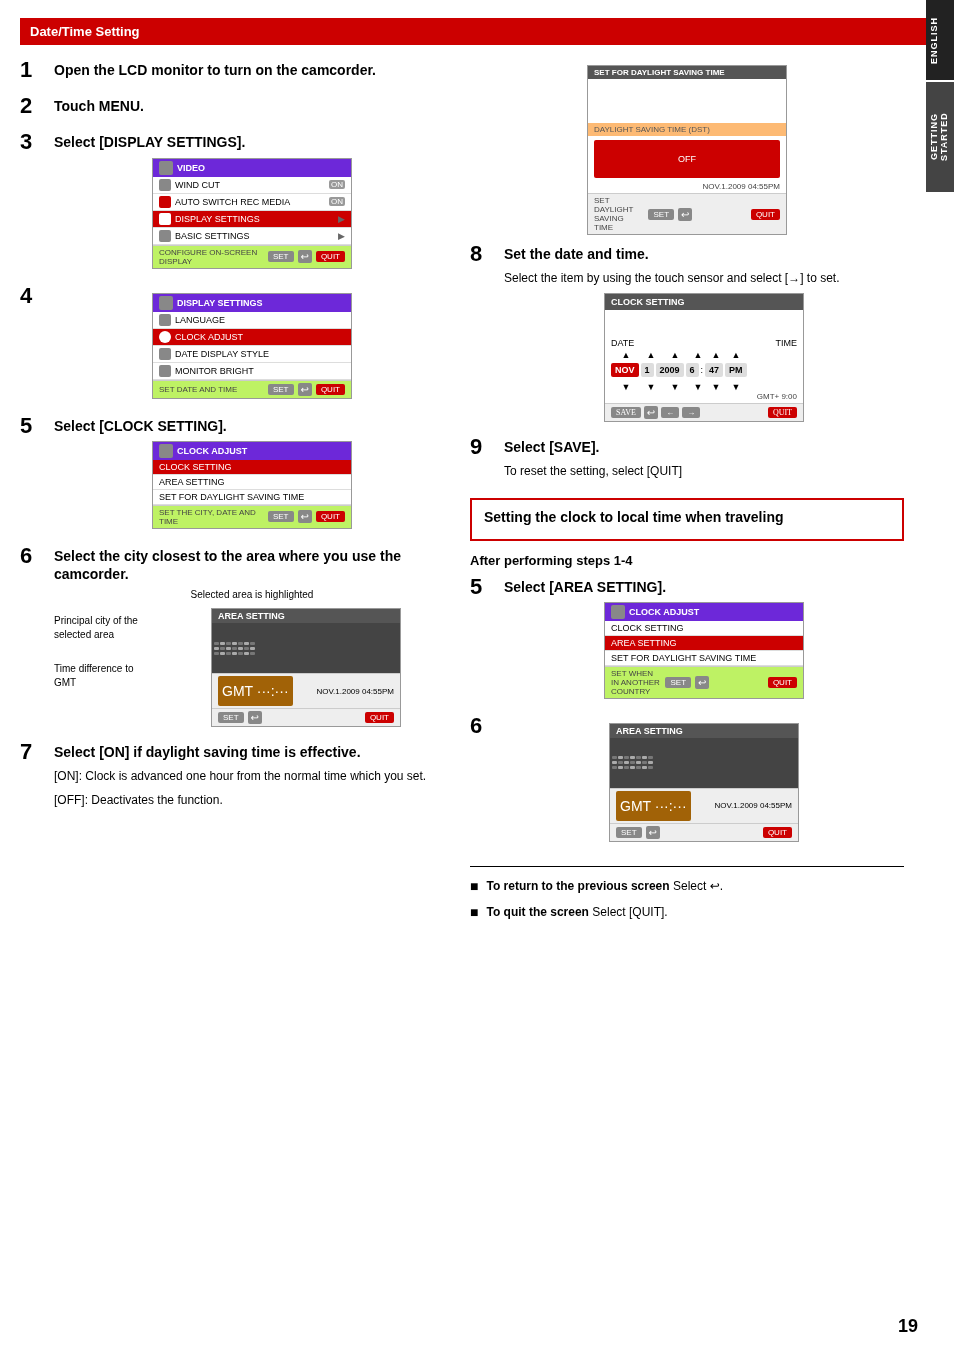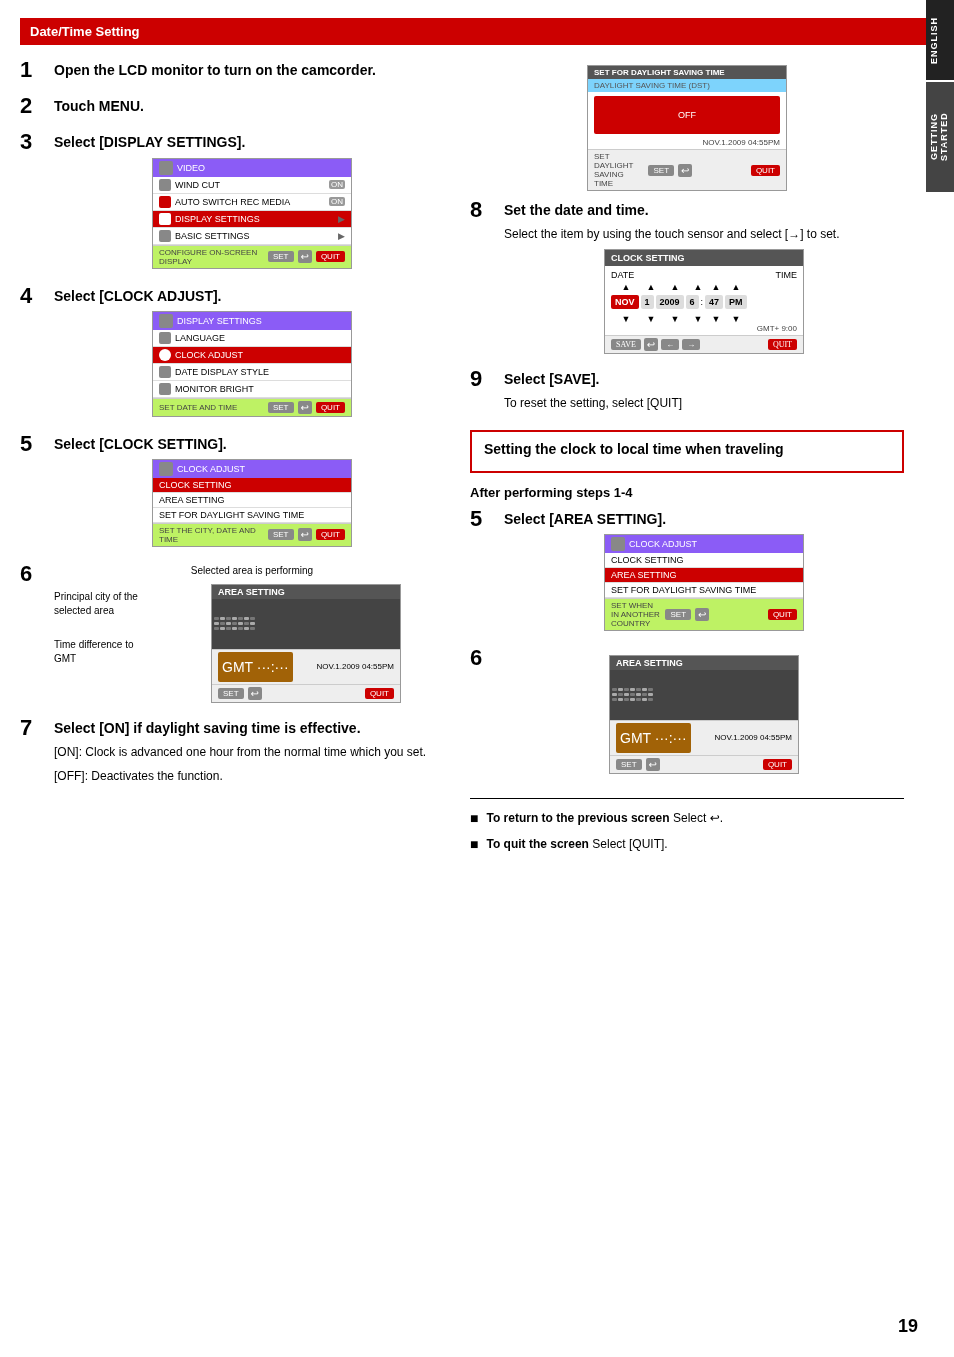--- a/index.html
+++ b/index.html
@@ -103,25 +103,25 @@
     
     .menu-panel {
       border: 1px solid #999;
       background: #fff;
       width: 200px;
       margin: 6px auto 6px auto;
       font-size: 10px;
     }
 
     .menu-header {
-      background: #8b5cf6;
+      background: #6d28d9;
       color: #fff;
       padding: 2px 6px;
       font-size: 9px;
-      font-weight: normal;
+      font-weight: bold;
       display: flex;
       align-items: center;
       gap: 4px;
     }
     .menu-header-icon {
       display: inline-block;
       width: 14px;
       height: 14px;
       background: #888;
       border-radius: 2px;
@@ -199,20 +199,21 @@
       background: #555;
       color: #fff;
       padding: 3px 6px;
       font-size: 9px;
       font-weight: bold;
     }
     .clock-row {
       display: flex;
       padding: 4px 6px 2px 6px;
       gap: 8px;
+      margin-top: 24px;
     }
     .clock-label {
       font-size: 9px;
       color: #000;
     }
     .clock-time-label {
       font-size: 9px;
       color: #000;
       margin-left: auto;
     }
@@ -321,22 +322,23 @@
     .dst-header {
       background: #555;
       color: #fff;
       padding: 2px 6px;
       font-size: 8px;
       font-weight: bold;
     }
     .dst-subheader {
       padding: 2px 6px;
       font-size: 8px;
-      background: #7dd3fc;
+      background: #fdba74;
       color: #555;
+      margin-top: 44px;
     }
     .dst-option {
       background: #c00;
       color: #fff;
       padding: 14px 6px;
       font-size: 9px;
       text-align: center;
       margin: 4px 6px;
       border-radius: 2px;
     }
@@ -495,21 +497,20 @@
               <span class="undo-icon">↩</span>
               <span class="menu-btn red">QUIT</span>
             </div>
           </div>
         </div>
       </div>
 
       <div class="step">
         <div class="step-number">4</div>
         <div class="step-content">
-          <div class="step-title">Select [CLOCK ADJUST].</div>
           <div class="menu-panel">
             <div class="menu-header">
               <span class="menu-header-icon"></span>
               <span>DISPLAY SETTINGS</span>
             </div>
             <div class="menu-item">
               <span class="menu-item-icon"></span>
               <span class="menu-item-text">LANGUAGE</span>
             </div>
             <div class="menu-item highlighted">
@@ -558,21 +559,22 @@
               <span class="undo-icon">↩</span>
               <span class="menu-btn red">QUIT</span>
             </div>
           </div>
         </div>
       </div>
 
       <div class="step">
         <div class="step-number">6</div>
         <div class="step-content">
-          <div style="font-size:10px;text-align:center;margin-bottom:4px;">Selected area is performing</div>
+          <div class="step-title">Select the city closest to the area where you use the camcorder.</div>
+          <div style="font-size:10px;text-align:center;margin-bottom:4px;">Selected area is highlighted</div>
           <div class="step6-area">
             <div class="step6-labels">
               <div style="font-size:10px;margin-bottom:4px;">Principal city of the selected area</div>
               <div style="font-size:10px;margin-top:20px;">Time difference to GMT</div>
             </div>
 
             <div class="area-panel">
               <div class="area-header">AREA SETTING</div>
               <div class="area-map">
                 <div class="map-line">

